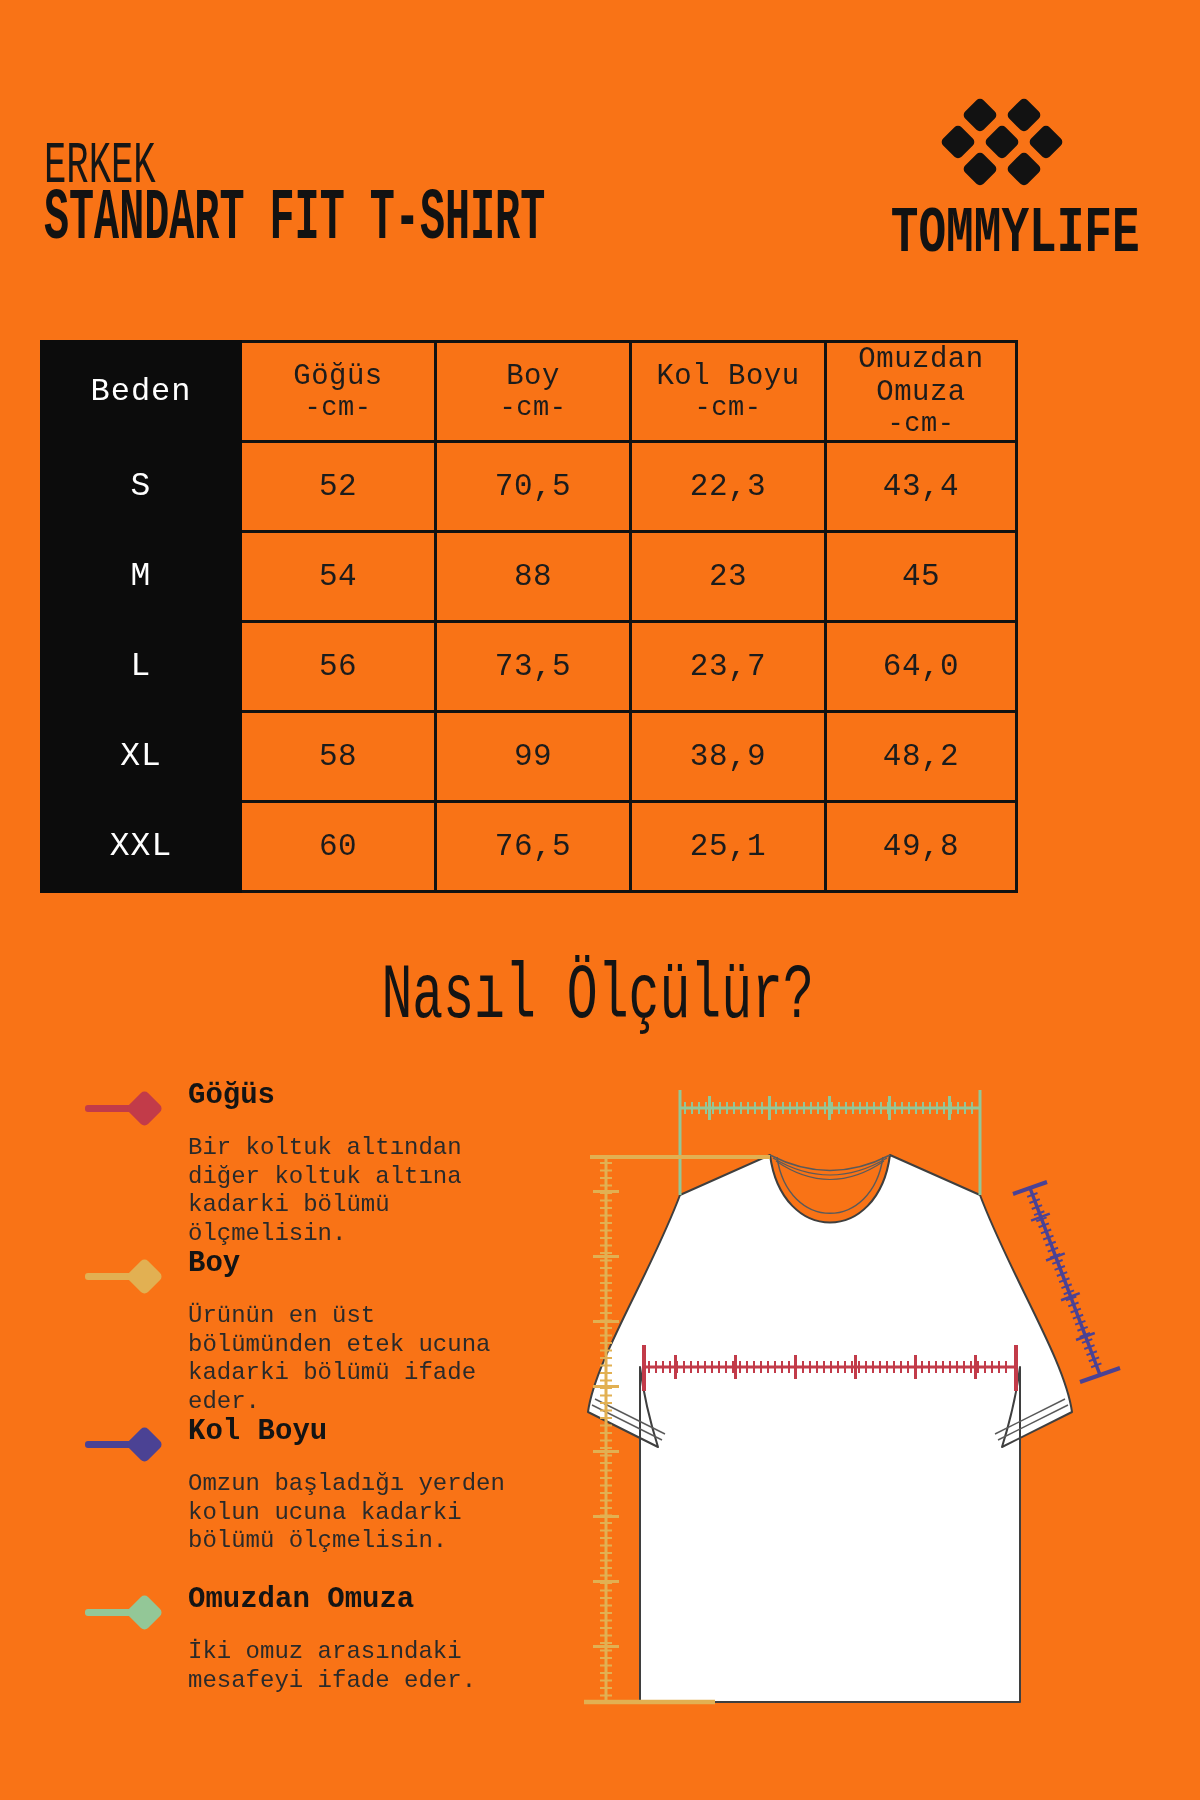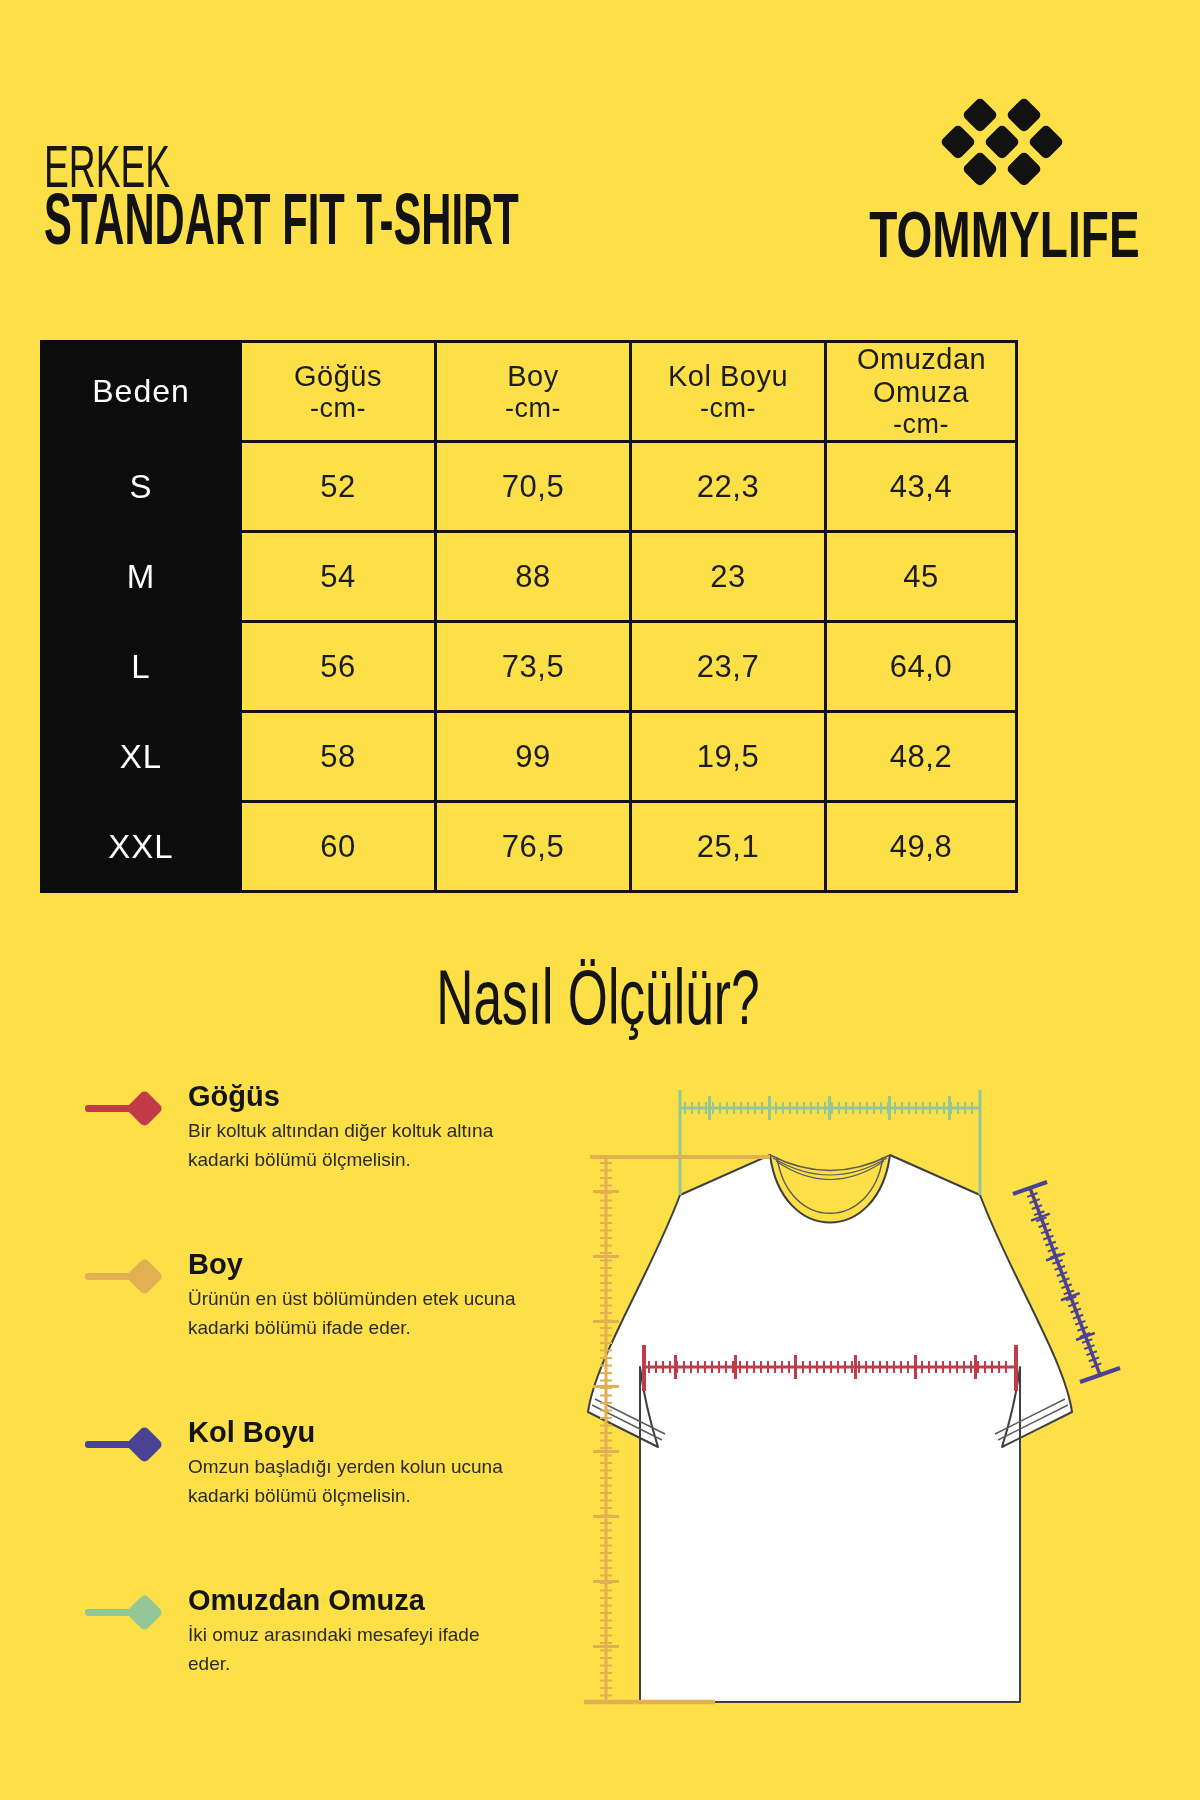--- a/index.html
+++ b/index.html
@@ -1,18 +1,18 @@
 <!DOCTYPE html>
 <html><head>
 <meta charset="utf-8">
 <style>
   html,body{margin:0;padding:0;background:#ffffff;}
   .page{
-    position:relative;width:1200px;height:1800px;background:#fde047;overflow:hidden;
-    font-family:Liberation Sans, sans-serif;color:#1c1c1c;
+    position:relative;width:1200px;height:1800px;background:#f97316;overflow:hidden;
+    font-family:Liberation Mono, monospace;color:#1c1c1c;
   }
   .cond{display:inline-block;transform-origin:left center;white-space:nowrap;}
 
   
   .category{position:absolute;left:44px;top:132px;font-size:60px;font-weight:400;color:#161616;}
   .category .cond{transform:scaleX(0.62);}
   .main-title{position:absolute;left:44px;top:178px;font-size:72px;font-weight:700;color:#121212;}
   .main-title .cond{transform:scaleX(0.58);}
   .logo{position:absolute;left:928px;top:94px;width:148px;height:96px;}
   .brand{position:absolute;right:60px;top:198px;font-size:64px;font-weight:700;color:#121212;text-align:right;}
@@ -37,21 +37,21 @@
   .measure-title{position:absolute;left:0;top:952px;width:1196px;text-align:center;
     font-size:78px;font-weight:400;color:#141414;}
   .measure-title .cond{transform-origin:center;transform:scaleX(0.66);}
 
   .legend-item{position:absolute;left:75px;width:445px;}
   .legend-icon{position:absolute;left:10px;top:6px;width:95px;height:44px;}
   .legend-line{position:absolute;left:0;top:19px;width:56px;height:7px;border-radius:3px;}
   .legend-diamond{position:absolute;left:46px;top:9px;width:27px;height:27px;border-radius:5px;transform:rotate(45deg);}
   .legend-text{margin-left:113px;}
   .legend-name{font-size:29px;font-weight:700;color:#141414;line-height:32px;}
-  .legend-desc{margin-top:5px;font-size:19px;line-height:28.5px;color:#2a2a2a;width:332px;}
+  .legend-desc{margin-top:22px;font-size:24px;line-height:28.5px;color:#2a2a2a;width:332px;}
 
   .diagram{position:absolute;left:500px;top:1060px;width:660px;height:700px;}
 </style>
 </head>
 <body>
 
 <div class="page">
 
   <div class="category">
     <span class="cond">ERKEK</span>
@@ -114,21 +114,21 @@
       <td class="dark size-cell">L</td>
       <td class="val-cell">56</td>
       <td class="val-cell">73,5</td>
       <td class="val-cell">23,7</td>
       <td class="val-cell">64,0</td>
     </tr>
     <tr class="drow">
       <td class="dark size-cell">XL</td>
       <td class="val-cell">58</td>
       <td class="val-cell">99</td>
-      <td class="val-cell">19,5</td>
+      <td class="val-cell">38,9</td>
       <td class="val-cell">48,2</td>
     </tr>
     <tr class="drow">
       <td class="dark size-cell">XXL</td>
       <td class="val-cell">60</td>
       <td class="val-cell">76,5</td>
       <td class="val-cell">25,1</td>
       <td class="val-cell">49,8</td>
     </tr>
   </tbody>

